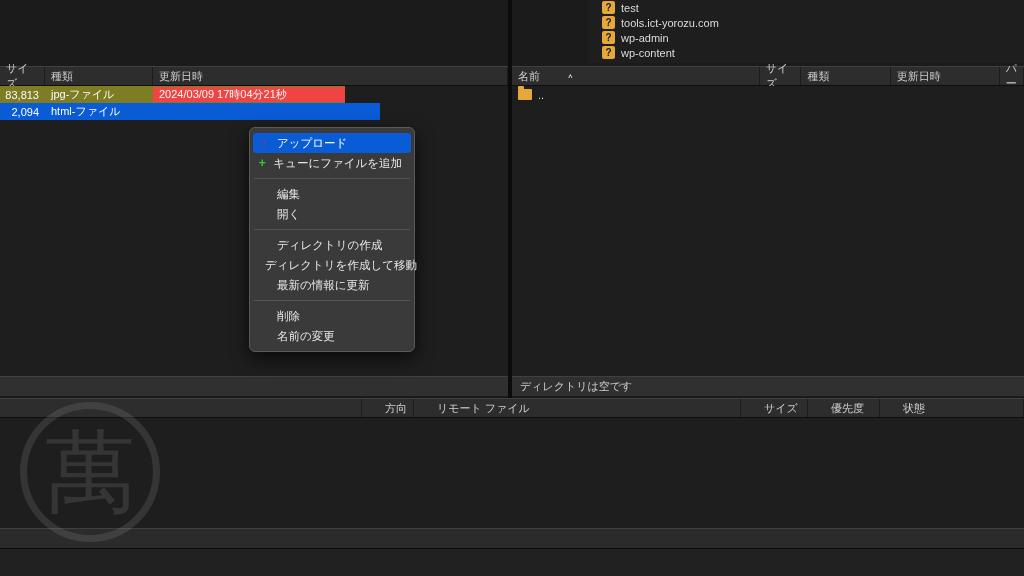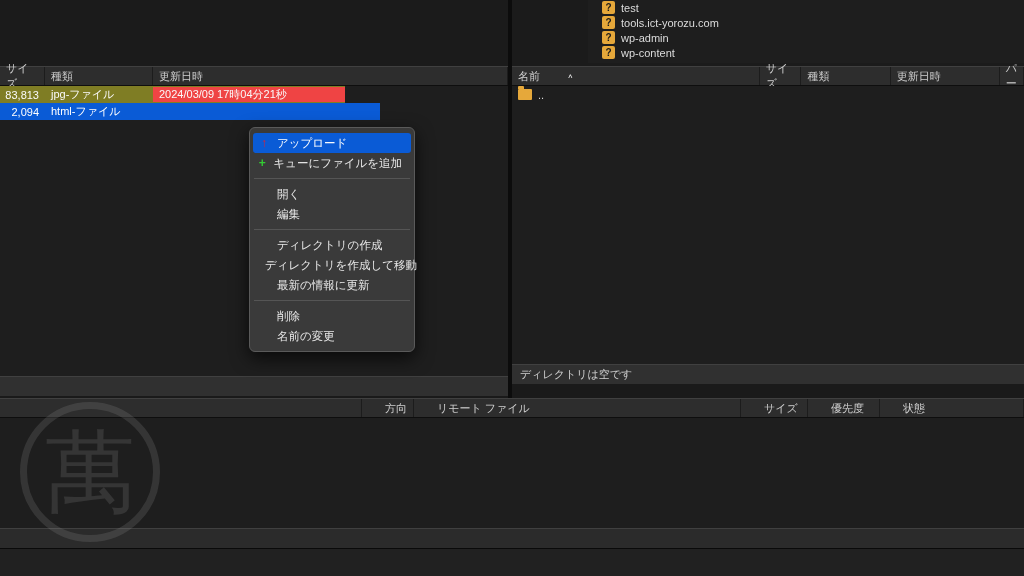--- a/index.html
+++ b/index.html
@@ -83,21 +83,21 @@
     content: ""; position: absolute; left: 0; top: -3px; width: 6px; height: 3px;
     background: #e6a83a; border-radius: 1px 1px 0 0;
   }
 
   
   .status-local {
     position: absolute; left: 0; top: 376px; width: 508px; height: 20px;
     background: #303030; border-top: 1px solid #404040;
   }
   .status-remote {
-    position: absolute; left: 512px; top: 364px; width: 512px; height: 20px;
+    position: absolute; left: 512px; top: 376px; width: 512px; height: 20px;
     background: #303030; border-top: 1px solid #404040;
     display: flex; align-items: center; padding-left: 8px;
     font-size: 11px; color: #d0d0d0;
   }
 
   
   .queue-headers {
     position: absolute; left: 0; top: 398px; width: 1024px; height: 20px;
     background: #2d2d2d; border-top: 1px solid #404040; border-bottom: 1px solid #0e0e0e;
     display: flex; align-items: center; font-size: 11px; color: #cfcfcf;
@@ -275,25 +275,25 @@
       <span class="mi-icon arrow-up">↑</span>
       <span>アップロード</span>
     </div>
     <div class="item">
       <span class="mi-icon plus-green">+</span>
       <span>キューにファイルを追加</span>
     </div>
     <div class="sep"></div>
     <div class="item">
       <span class="mi-icon"></span>
+      <span>編集</span>
+    </div>
+    <div class="item">
+      <span class="mi-icon"></span>
       <span>開く</span>
-    </div>
-    <div class="item">
-      <span class="mi-icon"></span>
-      <span>編集</span>
     </div>
     <div class="sep"></div>
     <div class="item">
       <span class="mi-icon"></span>
       <span>ディレクトリの作成</span>
     </div>
     <div class="item">
       <span class="mi-icon"></span>
       <span>ディレクトリを作成して移動</span>
     </div>

